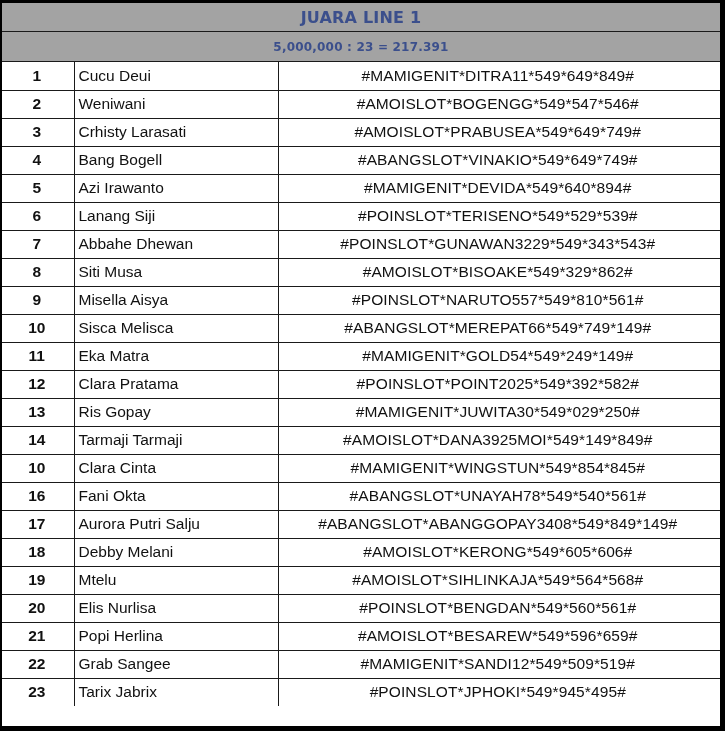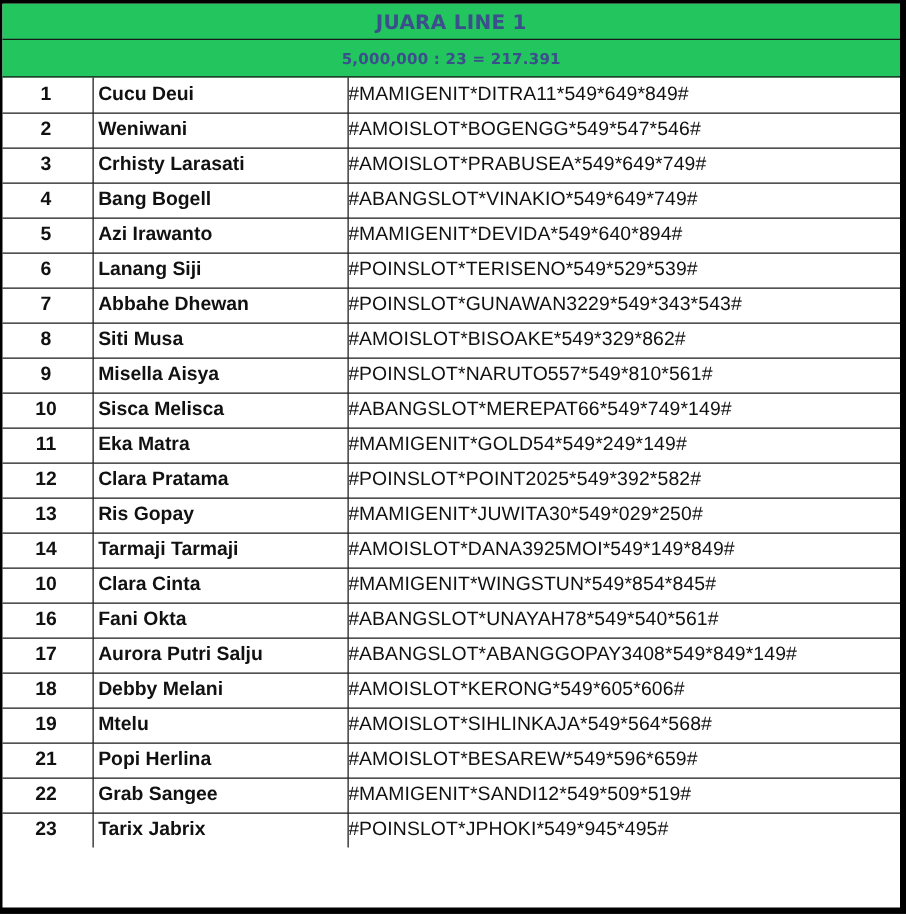--- a/index.html
+++ b/index.html
@@ -17,21 +17,21 @@
     .sheet {
       position: absolute;
       left: 2px;
       top: 3px;
       width: 718px;
       height: 723px;
       background: #ffffff;
     }
     .banner {
       height: 29px;
-      background: #22c55e;
+      background: #a3a3a3;
       border-bottom: 1px solid #1a1a1a;
       display: flex;
       align-items: center;
       justify-content: center;
       color: #3b4f8c;
       font-family: "DejaVu Sans", sans-serif;
       font-weight: bold;
       font-size: 16px;
       letter-spacing: 0.2px;
       box-sizing: border-box;
@@ -59,24 +59,23 @@
     tr:last-child td { border-bottom: none; }
     td.no {
       width: 72px;
       text-align: center;
       font-weight: bold;
       padding-right: 2px;
     }
     td.name {
       width: 204px;
       padding-left: 4px;
-      font-weight: bold;
     }
     td.code {
-      text-align: left;
+      text-align: center;
       padding-right: 3px;
       border-right: none;
       letter-spacing: 0.1px;
     }
   </style>
 </head>
 <body>
 
 <div class="sheet">
   <div class="banner">
@@ -176,20 +175,25 @@
           <td class="no">18</td>
           <td class="name">Debby Melani</td>
           <td class="code">#AMOISLOT*KERONG*549*605*606#</td>
         </tr>
         <tr>
           <td class="no">19</td>
           <td class="name">Mtelu</td>
           <td class="code">#AMOISLOT*SIHLINKAJA*549*564*568#</td>
         </tr>
         <tr>
+          <td class="no">20</td>
+          <td class="name">Elis Nurlisa</td>
+          <td class="code">#POINSLOT*BENGDAN*549*560*561#</td>
+        </tr>
+        <tr>
           <td class="no">21</td>
           <td class="name">Popi Herlina</td>
           <td class="code">#AMOISLOT*BESAREW*549*596*659#</td>
         </tr>
         <tr>
           <td class="no">22</td>
           <td class="name">Grab Sangee</td>
           <td class="code">#MAMIGENIT*SANDI12*549*509*519#</td>
         </tr>
         <tr>

